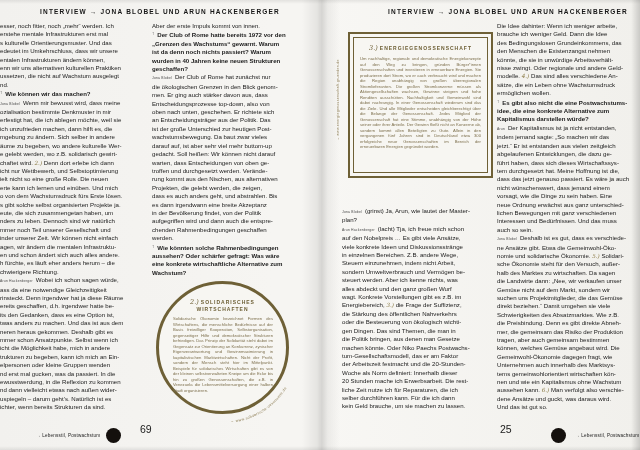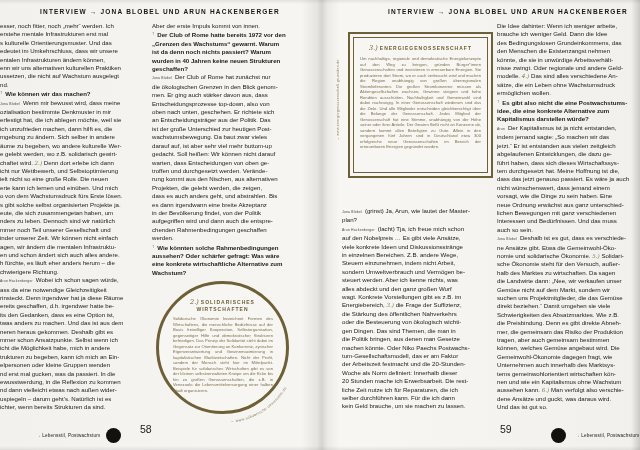--- a/index.html
+++ b/index.html
@@ -232,23 +232,23 @@
 Unternehmen auch innerhalb des Marktsys-
 tems gemeinwohlorientiert wirtschaften kön-
 nen und wie ein Kapitalismus ohne Wachstum
 aussehen kann. <span class="ref">6.)</span> Man verfolgt also verschie-
 dene Ansätze und guckt, was daraus wird.
 Und das ist gut so.</span></div>
   </div>
 
   <div class="ftag" style="left:36px;top:433px;">→ Lebensstil, Postwachstum</div>
   <div class="fdot" style="left:106px;top:428px;"></div>
-  <div class="pnum" style="left:140px;top:423px;">58</div>
-
-  <div class="pnum" style="left:500px;top:423px;">59</div>
+  <div class="pnum" style="left:140px;top:423px;">69</div>
+
+  <div class="pnum" style="left:500px;top:423px;">25</div>
   <div class="fdot" style="left:551px;top:428px;"></div>
   <div class="ftag" style="left:575px;top:433px;">→ Lebensstil, Postwachstum</div>
 
   <div class="fold"></div>
   <div class="edge-r"></div>
   <div class="edge-t"></div>
   <div class="edge-b"></div>
 </div>
 
 </body></html>

